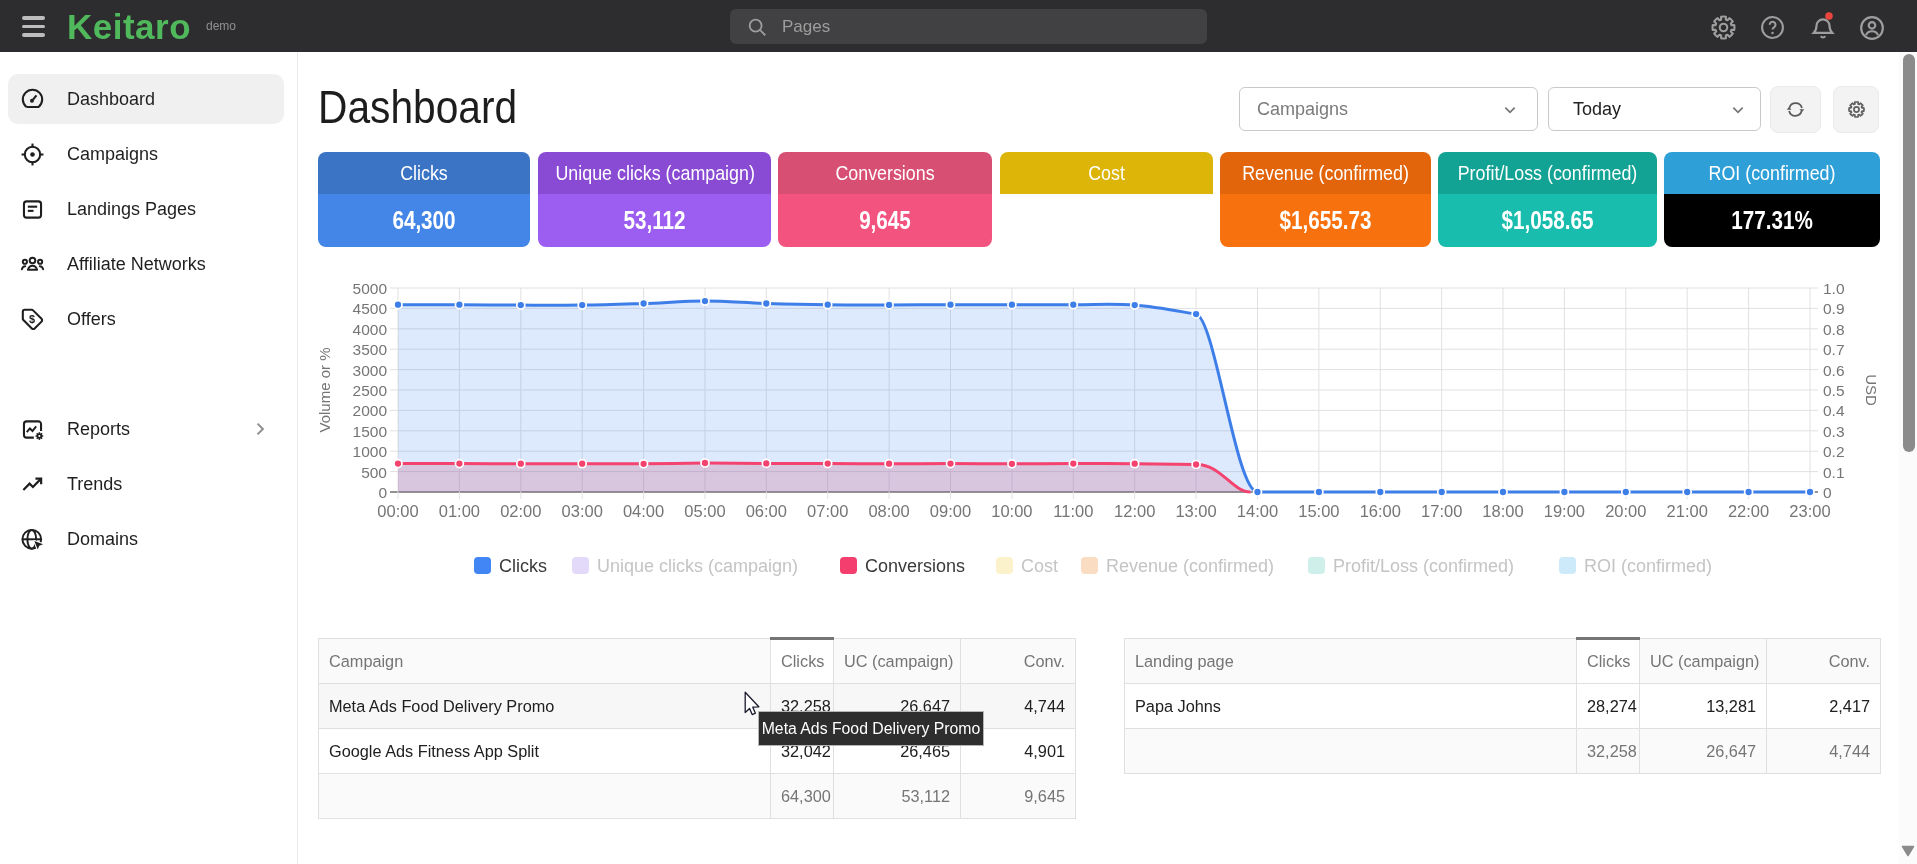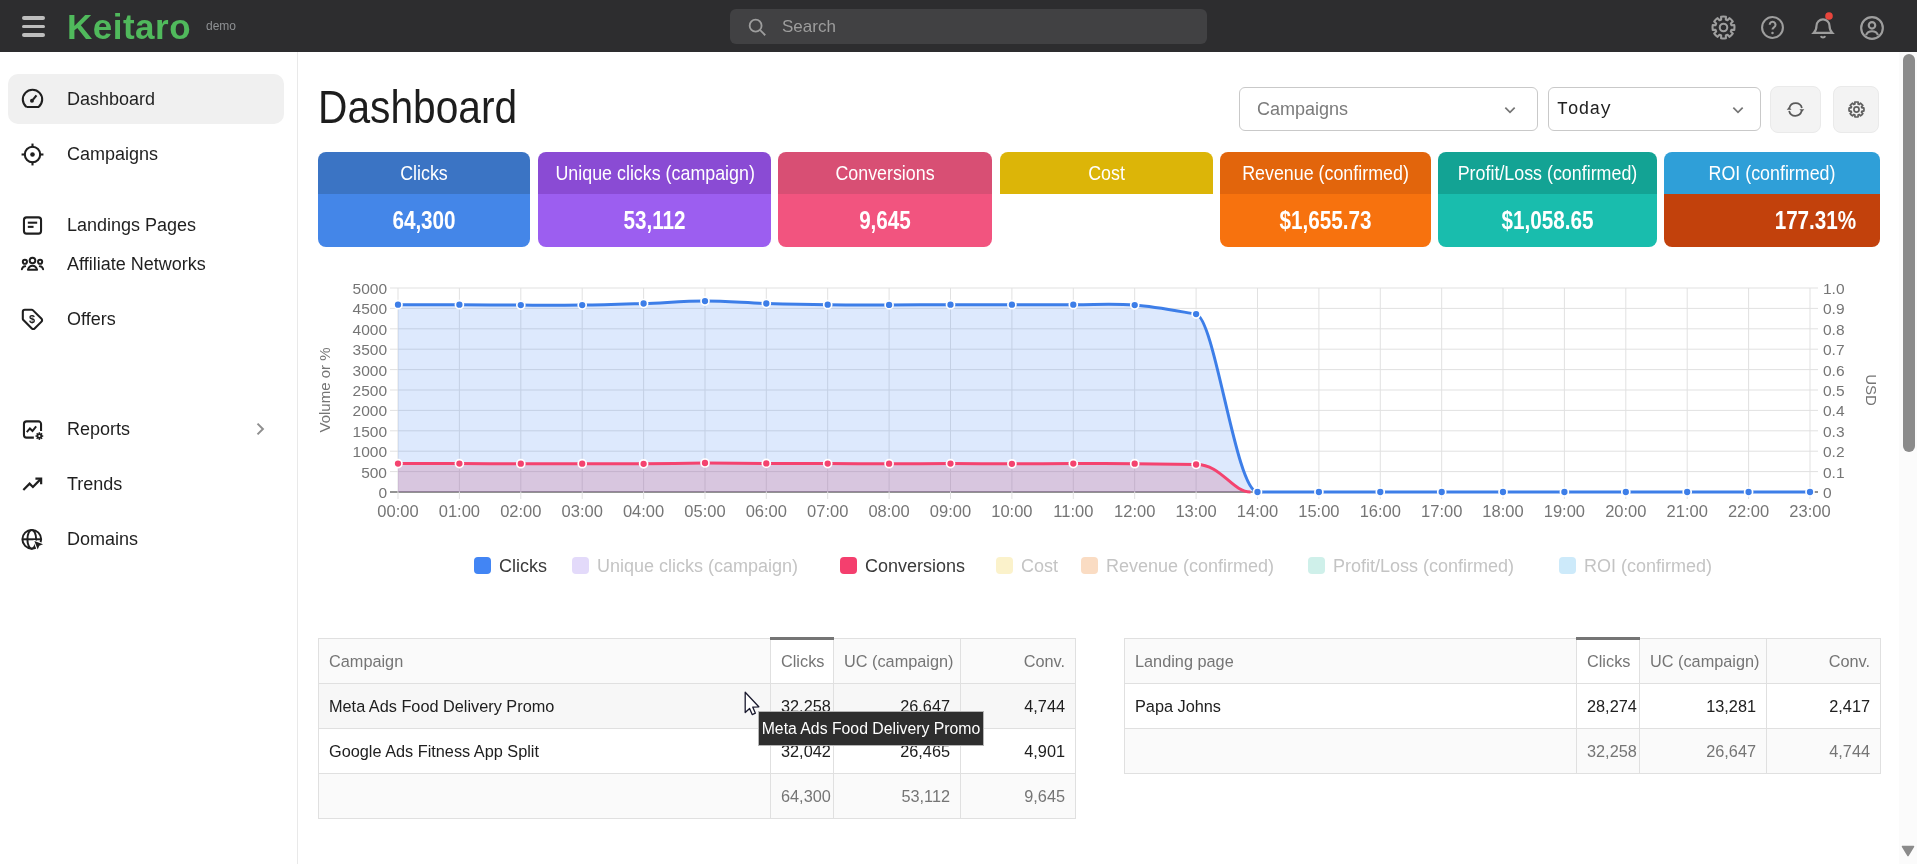--- a/index.html
+++ b/index.html
@@ -63,21 +63,21 @@
       <div style="top:8.5px"></div>
       <div style="top:17px"></div>
     </div>
   <div id="logo">Keitaro</div>
   <div id="demo">demo</div>
   <div id="search">
     <svg width="22" height="22" viewBox="0 0 24 24" fill="none" stroke="#9d9d9d" stroke-width="2">
         <circle cx="10.5" cy="10.5" r="6.5"></circle>
         <line x1="15.5" y1="15.5" x2="21" y2="21"></line>
       </svg>
-    <span>Search</span>
+    <span>Pages</span>
   </div>
   <svg class="topic" style="left:1711px" width="25" height="25" viewBox="0 0 24 24" fill="none" stroke="#9e9e9e" stroke-width="2">
       <path d="M9.69,1.66 A10.60,10.60 0 0 1 14.31,1.66 L14.23,4.32 A8.00,8.00 0 0 0 15.85,4.99 L17.68,3.05 A10.60,10.60 0 0 1 20.95,6.32 L19.01,8.15 A8.00,8.00 0 0 0 19.68,9.77 L22.34,9.69 A10.60,10.60 0 0 1 22.34,14.31 L19.68,14.23 A8.00,8.00 0 0 0 19.01,15.85 L20.95,17.68 A10.60,10.60 0 0 1 17.68,20.95 L15.85,19.01 A8.00,8.00 0 0 0 14.23,19.68 L14.31,22.34 A10.60,10.60 0 0 1 9.69,22.34 L9.77,19.68 A8.00,8.00 0 0 0 8.15,19.01 L6.32,20.95 A10.60,10.60 0 0 1 3.05,17.68 L4.99,15.85 A8.00,8.00 0 0 0 4.32,14.23 L1.66,14.31 A10.60,10.60 0 0 1 1.66,9.69 L4.32,9.77 A8.00,8.00 0 0 0 4.99,8.15 L3.05,6.32 A10.60,10.60 0 0 1 6.32,3.05 L8.15,4.99 A8.00,8.00 0 0 0 9.77,4.32 Z" stroke-linejoin="round"></path>
       <circle cx="12" cy="12" r="3.6"></circle>
     </svg>
   <svg class="topic" style="left:1760px" width="25" height="25" viewBox="0 0 24 24" fill="none" stroke="#9e9e9e" stroke-width="2">
       <circle cx="12" cy="12" r="10"></circle>
       <path d="M9.3 9.3a2.8 2.8 0 1 1 4.3 2.4c-.9.6-1.6 1-1.6 2.1"></path>
       <circle cx="12" cy="17.3" r="1.2" fill="#9e9e9e" stroke="none"></circle>
     </svg>
@@ -110,21 +110,21 @@
     <svg class="ic" width="25" height="25" viewBox="0 0 24 24" fill="none" stroke="#1f1f1f" stroke-width="2">
         <circle cx="12" cy="12" r="7.4"></circle>
         <circle cx="12" cy="12" r="2.2" fill="#1f1f1f" stroke="none"></circle>
         <line x1="12" y1="1.5" x2="12" y2="5.3"></line>
         <line x1="12" y1="18.7" x2="12" y2="22.5"></line>
         <line x1="1.5" y1="12" x2="5.3" y2="12"></line>
         <line x1="18.7" y1="12" x2="22.5" y2="12"></line>
       </svg>
     <div class="lbl">Campaigns</div>
   </div>
-  <div class="sitem" style="top:148px">
+  <div class="sitem" style="top:132px">
     <svg class="ic" width="25" height="25" viewBox="0 0 24 24" fill="none" stroke="#1f1f1f" stroke-width="2">
         <rect x="3.8" y="4.2" width="16.4" height="15.6" rx="2.5"></rect>
         <line x1="7.5" y1="9.3" x2="16.5" y2="9.3"></line>
         <line x1="7.5" y1="13.3" x2="13" y2="13.3"></line>
       </svg>
     <div class="lbl">Landings Pages</div>
   </div>
   <div class="sitem" style="top:187px">
     <svg class="ic" width="25" height="25" viewBox="0 0 24 24" fill="none" stroke="#1f1f1f" stroke-width="1.9">
         <circle cx="12" cy="8.2" r="2.7"></circle>
@@ -189,21 +189,21 @@
 <div id="main">
   <h1>Dashboard</h1>
 
   <div class="select" style="left:941px; width:299px;">
     <div class="txt" style="left:17px; color:#7b7b7b;">Campaigns</div>
     <svg style="position:absolute; right:18px; top:14px" width="18" height="16" viewBox="0 0 24 24" fill="none" stroke="#757575" stroke-width="2.6">
         <path d="M5 8.5 L12 15.5 L19 8.5"></path>
       </svg>
   </div>
   <div class="select" style="left:1250px; width:213px;">
-    <div class="txt" style="left:8px; color:#212121;font-family:Liberation Mono, monospace;">Today</div>
+    <div class="txt" style="left:24px; color:#212121;">Today</div>
     <svg style="position:absolute; right:13px; top:14px" width="18" height="16" viewBox="0 0 24 24" fill="none" stroke="#757575" stroke-width="2.6">
         <path d="M5 8.5 L12 15.5 L19 8.5"></path>
       </svg>
   </div>
   <div class="sqbtn" style="left:1472px; width:51px;">
     <svg style="position:absolute;left:14px;top:12px" width="21" height="21" viewBox="0 0 24 24" fill="none" stroke="#5a5a5a" stroke-width="2">
         <path d="M5.0 10.2 A7.4 7.4 0 0 1 19.3 10.3"></path>
         <path d="M19.0 13.8 A7.4 7.4 0 0 1 4.7 13.7"></path>
         <path d="M1.9 12.4 L7.5 12.4 L4.7 9.2 Z" fill="#5a5a5a" stroke="none"></path>
         <path d="M16.5 11.6 L22.1 11.6 L19.3 14.8 Z" fill="#5a5a5a" stroke="none"></path>
@@ -258,21 +258,21 @@
         <span>Profit/Loss (confirmed)</span>
       </div>
       <div class="vl" style="background:#19bdad;">
         <span>$1,058.65</span>
       </div>
     </div>
   <div class="card" style="left:1366px; width:216px;">
       <div class="hd" style="background:#2f9fd8;">
         <span>ROI (confirmed)</span>
       </div>
-      <div class="vl" style="background:#c2410c;text-align:right;">
+      <div class="vl" style="background:#000000;">
         <span>177.31%</span>
       </div>
     </div>
 
   <div id="chart" style="position:absolute; left:0px; top:226px; width:1601px; height:260px;"><svg width="1601" height="260" font-family="Liberation Sans, sans-serif">
         <line x1="92.0" y1="214.0" x2="1520.0" y2="214.0" stroke="#6f6f6f" stroke-width="1.6"></line>
         <line x1="92.0" y1="193.6" x2="1520.0" y2="193.6" stroke="#e1e1e1" stroke-width="1"></line>
         <line x1="92.0" y1="173.2" x2="1520.0" y2="173.2" stroke="#e1e1e1" stroke-width="1"></line>
         <line x1="92.0" y1="152.8" x2="1520.0" y2="152.8" stroke="#e1e1e1" stroke-width="1"></line>
         <line x1="92.0" y1="132.4" x2="1520.0" y2="132.4" stroke="#e1e1e1" stroke-width="1"></line>

